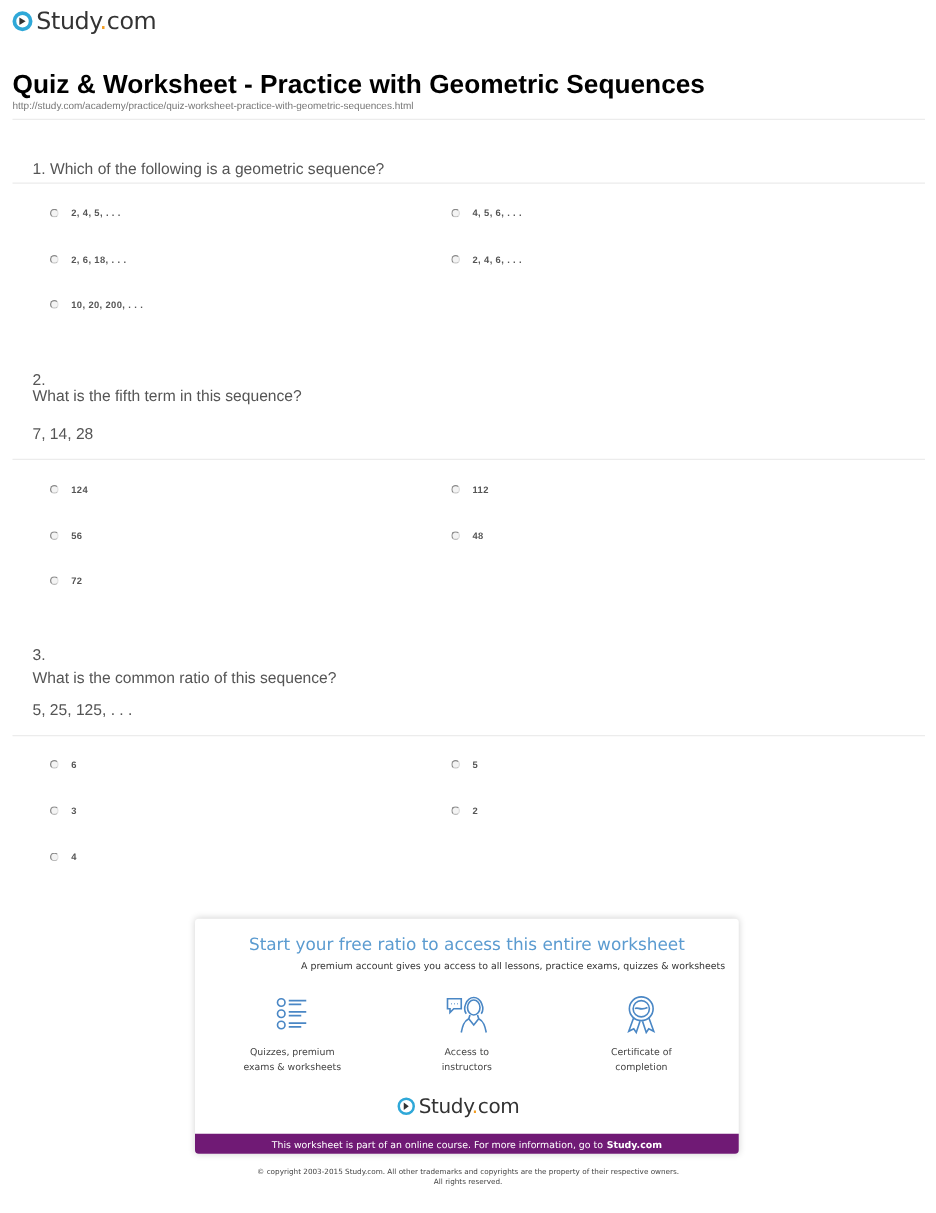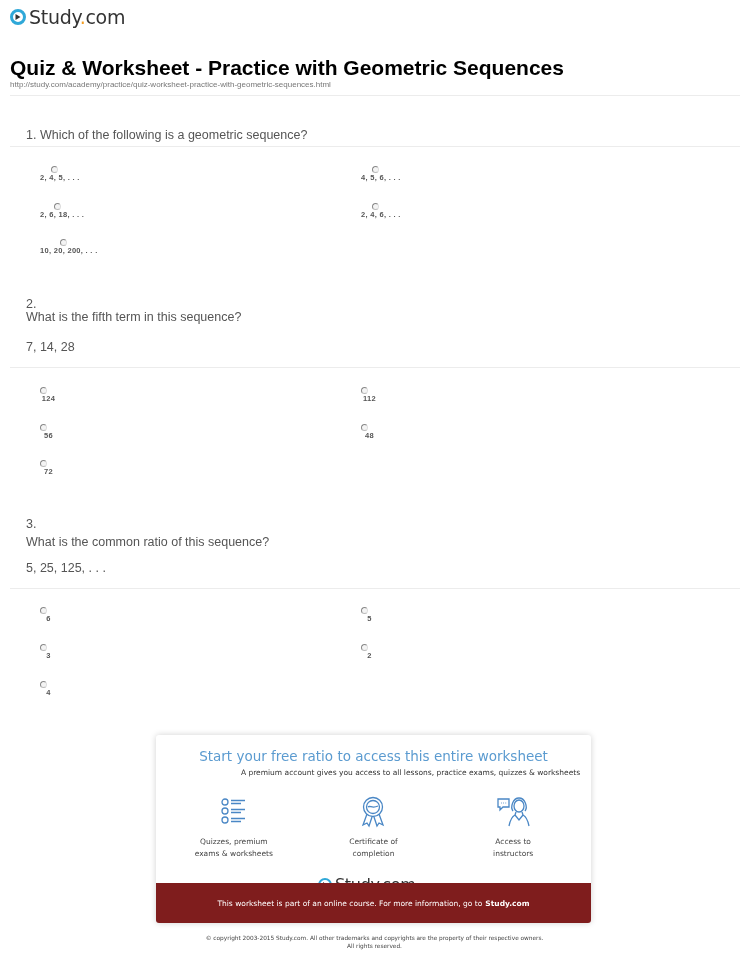--- a/index.html
+++ b/index.html
@@ -24,21 +24,21 @@
     .page-title {
       position: absolute; left: 10px; top: 56px;
       font-size: 21px; font-weight: bold; color: #000000; white-space: nowrap;
     }
     .page-url { position: absolute; left: 10px; top: 80px; font-size: 8px; color: #777; }
 
     .divider { position: absolute; left: 10px; width: 730px; height: 1px; background: #ececec; }
 
     .q-text { position: absolute; left: 10px; font-size: 12.5px; color: #555; white-space: nowrap; margin-left: 16px; }
 
-    .answer { position: absolute; display: flex; align-items: center; cursor: pointer; flex-direction: column; }
+    .answer { position: absolute; display: flex; align-items: center; cursor: pointer; }
     .radio {
       width: 7px; height: 7px; border-radius: 50%;
       border: 1.5px solid #888; border-right-color: #ddd; border-bottom-color: #bbb;
       background: #f4f4f4; margin-right: 10px;
     }
     .answer-label { font-size: 7.5px; color: #555; font-weight: bold; letter-spacing: 0.3px; }
 
     .promo {
       position: absolute; left: 156px; top: 735px; width: 435px; height: 188px;
       background: #fff; border-radius: 3px;
@@ -58,22 +58,22 @@
     .feature-label {
       margin-top: 7px; text-align: center; font-family: "DejaVu Sans", sans-serif;
       font-size: 7.5px; line-height: 12px; color: #444;
     }
     #promo-logo { left: 162px; top: 140px; }
     #promo-logo .play { width: 14px; height: 14px; border: 2.5px solid #2fa8d8; }
     #promo-logo .play::after { border-width: 3px 0 3px 4.5px; border-left-color: #333; }
     #promo-logo .word { font-size: 16px; margin-left: 3px; }
 
     .promo-banner {
-      position: absolute; left: 0; bottom: 0; width: 100%; height: 40px;
-      background: #7f1d1d; border-radius: 0 0 3px 3px;
+      position: absolute; left: 0; bottom: 0; width: 100%; height: 16px;
+      background: #701a75; border-radius: 0 0 3px 3px;
       display: flex; align-items: center; justify-content: center;
       font-family: "DejaVu Sans", sans-serif; font-size: 7.5px; color: #fff;
     }
     .promo-banner b { margin-left: 3px; }
 
     .copyright {
       position: absolute; left: 0; top: 934px; width: 749px; text-align: center;
       font-family: "DejaVu Sans", sans-serif; font-size: 5.8px; line-height: 8px; color: #444;
     }
   </style>
@@ -173,49 +173,49 @@
     <div class="feature">
       <svg viewBox="0 0 34 34" fill="none" stroke="#4a87c5" stroke-width="1.3">
         <circle cx="8" cy="7" r="3"></circle>
           <circle cx="8" cy="16" r="3"></circle>
           <circle cx="8" cy="25" r="3"></circle>
         <path d="M14 5.5 H28 M14 8.5 H24 M14 14.5 H28 M14 17.5 H24 M14 23.5 H28 M14 26.5 H24"></path>
       </svg>
       <div class="feature-label">
           <div>Quizzes, premium</div>
           <div>exams &amp; worksheets</div>
-        </div>
-    </div>
-    <div class="feature">
-      <svg viewBox="0 0 34 34" fill="none" stroke="#4a87c5" stroke-width="1.3">
-        <circle cx="17" cy="12" r="9.5"></circle>
-        <circle cx="17" cy="12" r="6.5"></circle>
-        <path d="M12 12 C14 10, 16 14, 22 11"></path>
-        <path d="M11 19 L7 30 L11 28 L13 31 L16 22"></path>
-        <path d="M23 19 L27 30 L23 28 L21 31 L18 22"></path>
-      </svg>
-      <div class="feature-label">
-          <div>Certificate of</div>
-          <div>completion</div>
         </div>
     </div>
     <div class="feature">
       <svg viewBox="0 0 34 34" fill="none" stroke="#4a87c5" stroke-width="1.3">
         <path d="M2 4 H13 V12 H7 L4 15 V12 H2 Z"></path>
         <path d="M5 8 H5.5 M7.3 8 H7.8 M9.6 8 H10.1"></path>
         <path d="M17 16 C14 12, 17 3, 23 3 C29 3, 32 12, 29 16"></path>
         <ellipse cx="23" cy="11" rx="5" ry="6"></ellipse>
         <path d="M20 17 L19 20 C15 22, 14 26, 13 31 M26 17 L27 20 C31 22, 32 26, 33 31"></path>
         <path d="M19 20 L23 25 L27 20"></path>
       </svg>
       <div class="feature-label">
           <div>Access to</div>
           <div>instructors</div>
         </div>
     </div>
+    <div class="feature">
+      <svg viewBox="0 0 34 34" fill="none" stroke="#4a87c5" stroke-width="1.3">
+        <circle cx="17" cy="12" r="9.5"></circle>
+        <circle cx="17" cy="12" r="6.5"></circle>
+        <path d="M12 12 C14 10, 16 14, 22 11"></path>
+        <path d="M11 19 L7 30 L11 28 L13 31 L16 22"></path>
+        <path d="M23 19 L27 30 L23 28 L21 31 L18 22"></path>
+      </svg>
+      <div class="feature-label">
+          <div>Certificate of</div>
+          <div>completion</div>
+        </div>
+    </div>
   </div>
 
   <div class="logo" id="promo-logo">
     <span class="play"></span>
     <span class="word"><span>Study</span><span class="dot">.</span><span>com</span></span>
   </div>
 
   <div class="promo-banner">
     <span>This worksheet is part of an online course. For more information, go to</span>
     <b>Study.com</b>

